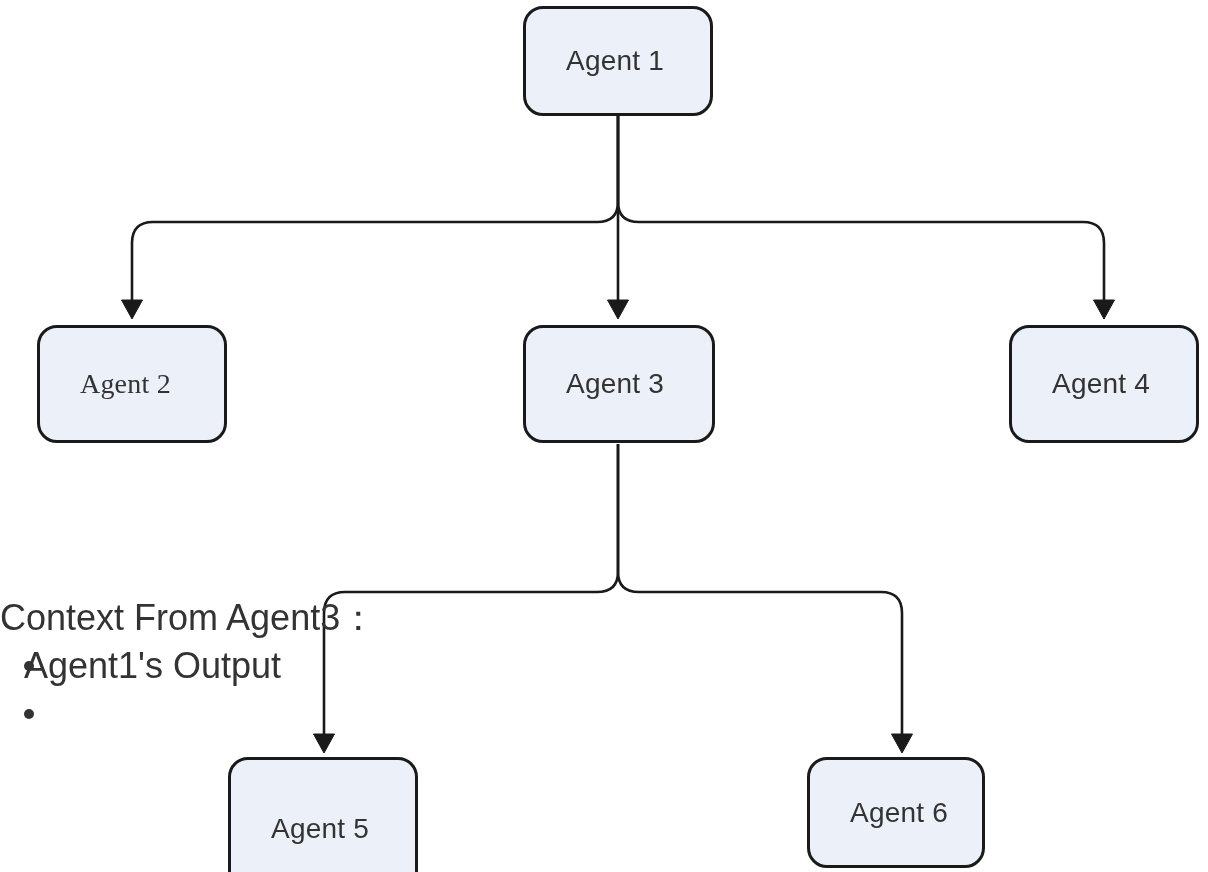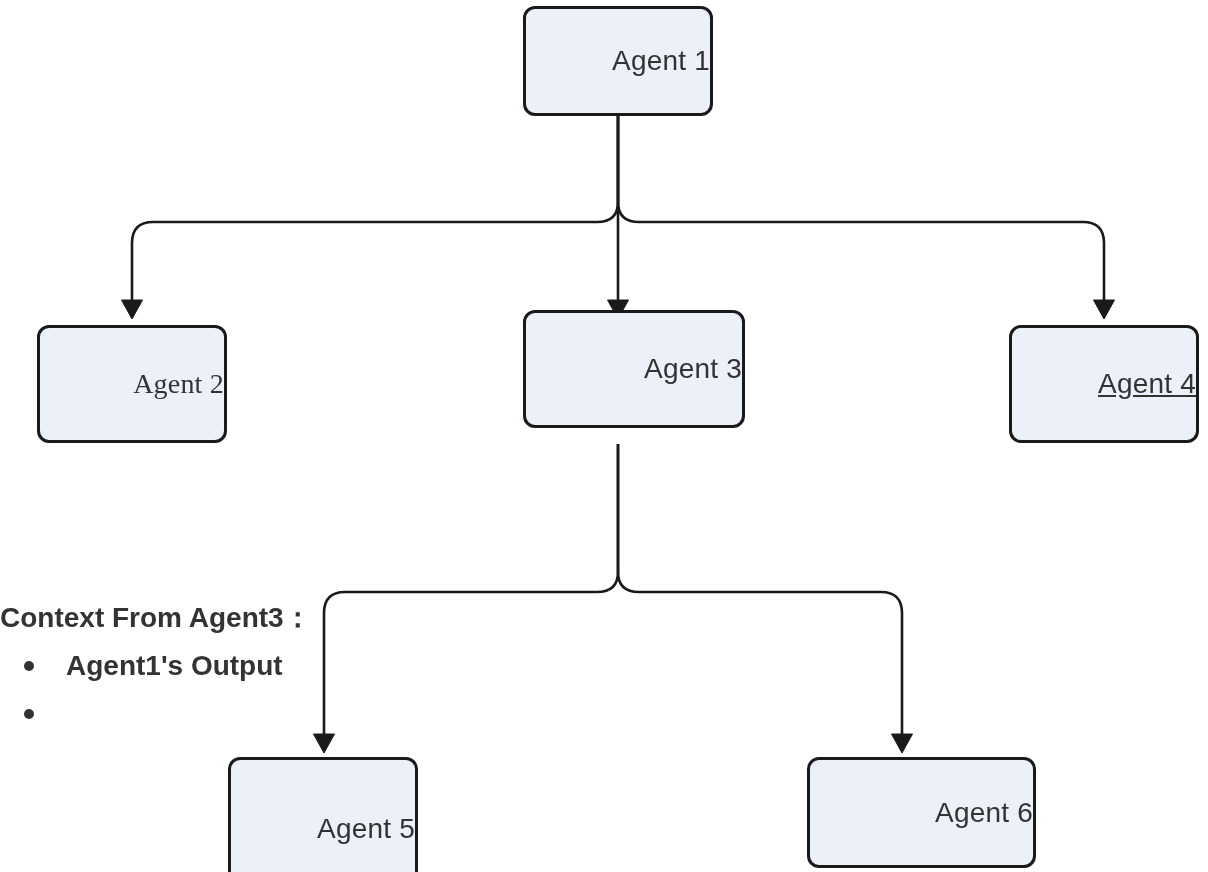--- a/index.html
+++ b/index.html
@@ -37,55 +37,54 @@
   .edges-layer polygon {
     fill: var(--edge-color);
     stroke: var(--edge-color);
     stroke-width: 1;
     stroke-linejoin: round;
   }
   .node {
     position: absolute;
     background: var(--node-fill);
     border: 3px solid var(--node-border);
-    border-radius: 12px;
+    border-radius: 20px;
     display: flex;
     align-items: center;
-    justify-content: flex-end;
+    justify-content: flex-start;
     font-size: 28px;
     color: var(--text-color);
     letter-spacing: 0.2px;
     padding-left: 40px;
   }
   .node-agent1 { left: 523px; top: 6px;   width: 190px; height: 110px; }
   .node-agent2 { left: 37px;  top: 325px; width: 190px; height: 118px; font-family: Liberation Serif, serif; }
-  .node-agent3 { left: 523px; top: 310px; width: 222px; height: 118px; }
-  .node-agent4 { left: 1009px;top: 325px; width: 190px; height: 118px; text-decoration: underline; }
+  .node-agent3 { left: 523px; top: 325px; width: 192px; height: 118px; }
+  .node-agent4 { left: 1009px;top: 325px; width: 190px; height: 118px; }
   .node-agent5 { left: 228px; top: 757px; width: 190px; height: 143px; }
-  .node-agent6 { left: 807px; top: 757px; width: 229px; height: 111px; }
+  .node-agent6 { left: 807px; top: 757px; width: 178px; height: 111px; }
   .annotation {
     position: absolute;
     left: 0px;
     top: 598px;
     width: 330px;
     color: var(--text-color);
-    font-size: 28px;
+    font-size: 36px;
     line-height: 40px;
-    font-weight: bold;
   }
   .annotation-title {
     white-space: nowrap;
   }
   .annotation-list {
     list-style: none;
     margin-top: 1px;
   }
   .annotation-item {
     position: relative;
-    padding-left: 66px;
+    padding-left: 24px;
     white-space: nowrap;
     margin-top: 8px;
   }
   .annotation-item .bullet-dot {
     position: absolute;
     left: 24px;
     top: 15px;
     width: 10px;
     height: 10px;
     border-radius: 50%;

